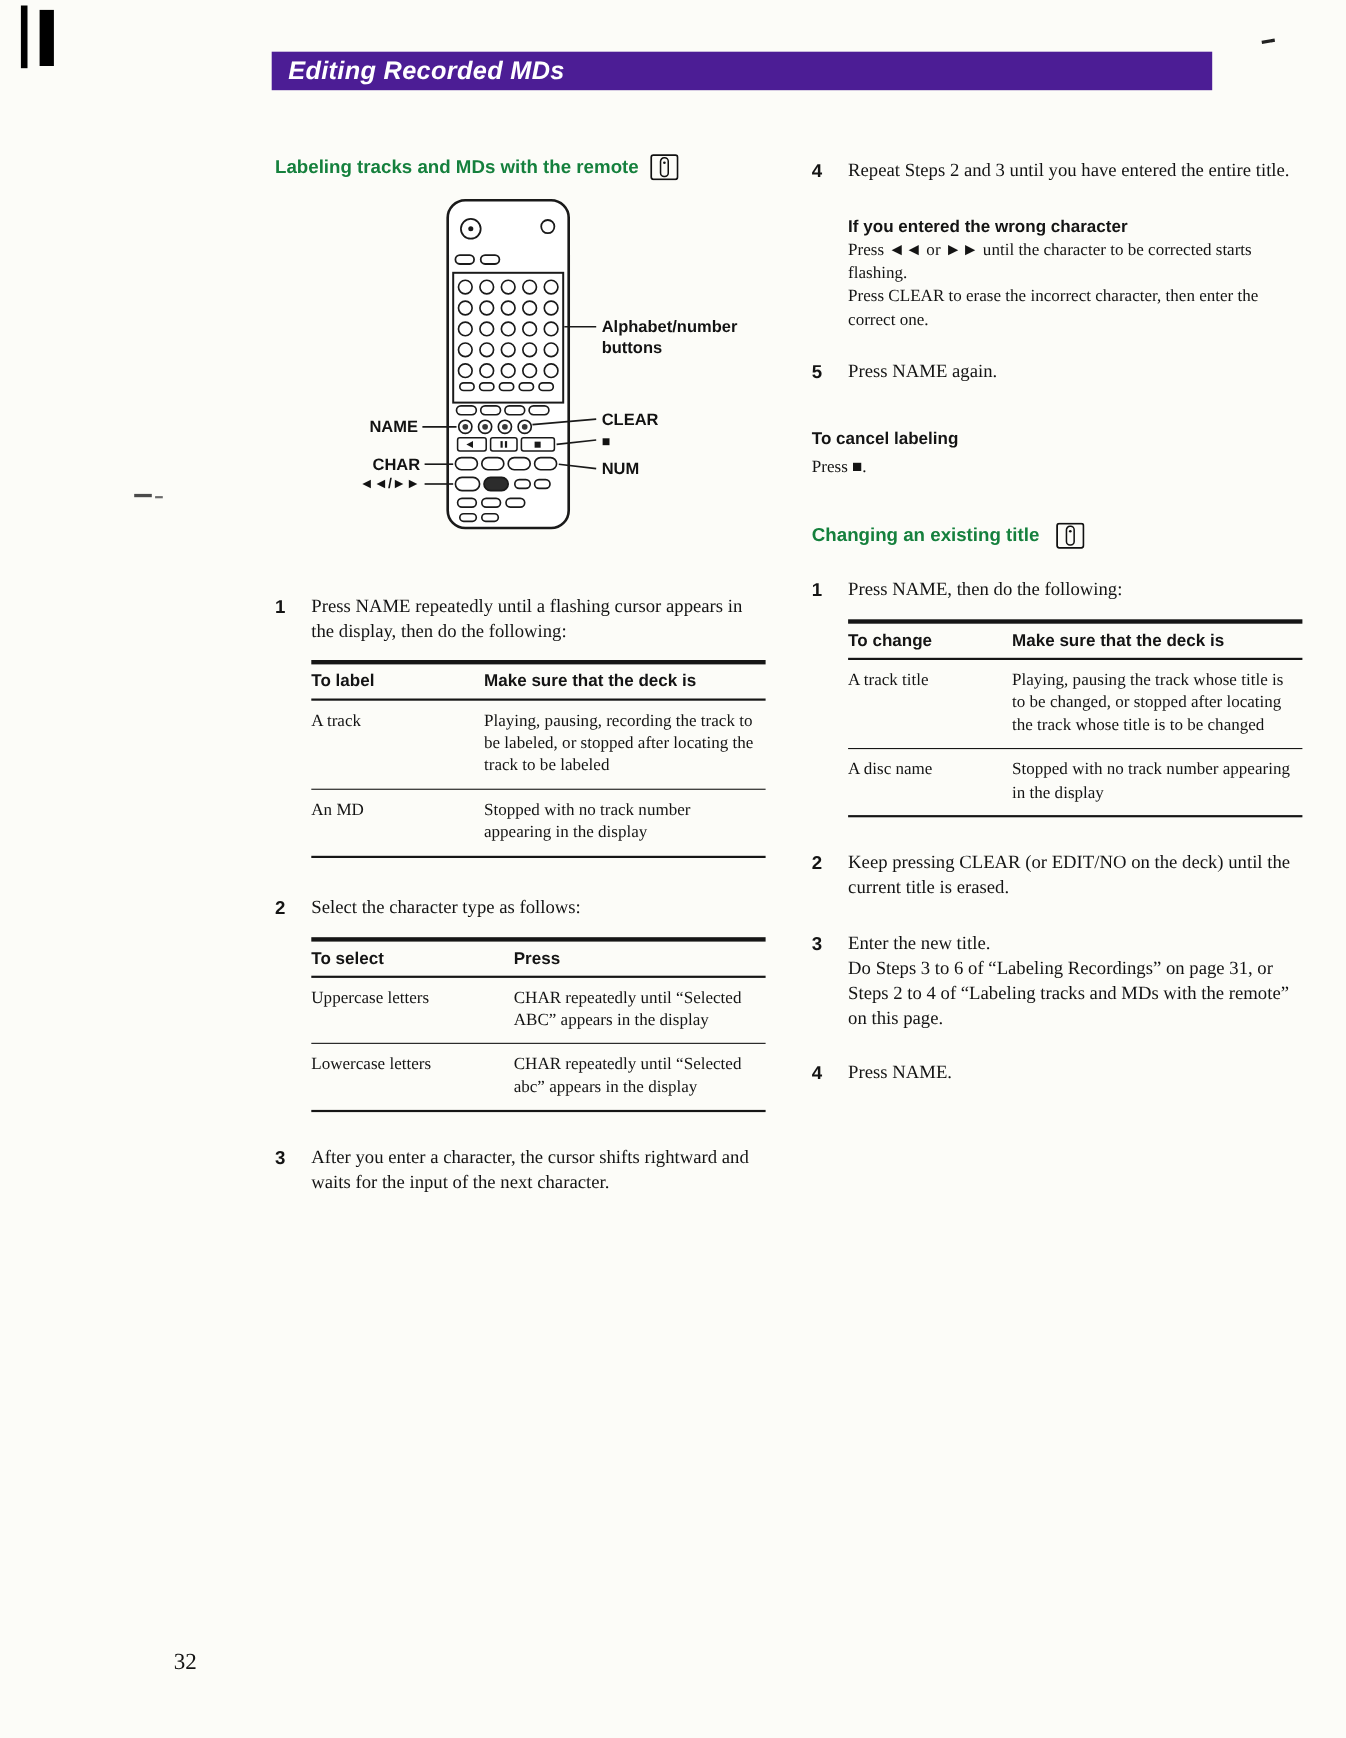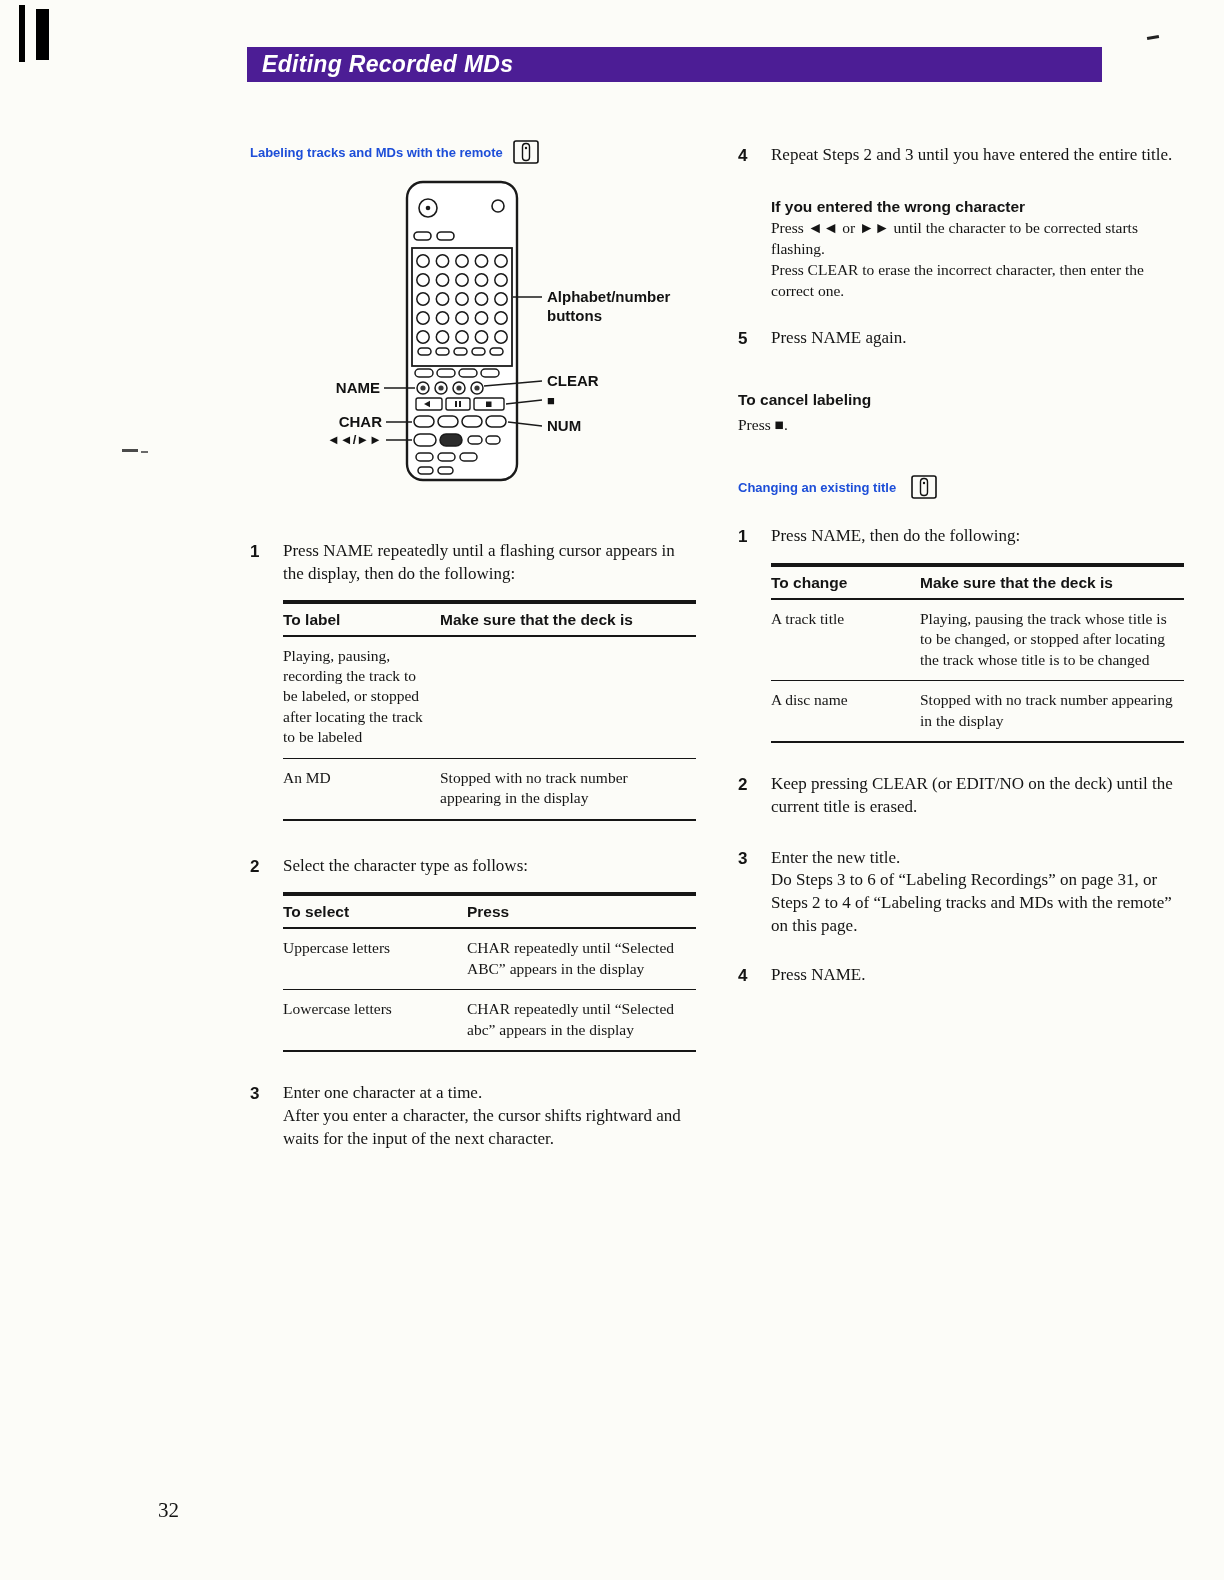--- a/index.html
+++ b/index.html
@@ -26,22 +26,22 @@
     font-family:"Liberation Sans",sans-serif;font-weight:bold;font-style:italic;
     color:#fff;font-size:23px;padding-left:15px;letter-spacing:.3px;
   }
 
   .col{position:absolute;top:140px;width:446px;}
   .col-left{left:250px;}
   .col-right{left:738px;}
 
   .sec-h{
     display:flex;align-items:center;gap:10px;margin:0;
-    font-family:"Liberation Sans",sans-serif;font-weight:bold;font-size:13px;
-    color:#1d4ed8;
+    font-family:"Liberation Sans",sans-serif;font-weight:bold;font-size:17px;
+    color:#15803d;
   }
   .icon-box{display:inline-flex;line-height:0;}
 
   .remote-wrap{margin-top:12px;line-height:0;}
 
   .step{display:flex;font-size:17px;line-height:1.34;}
   .step-n{
     font-family:"Liberation Sans",sans-serif;font-weight:bold;font-size:17px;
     width:33px;flex:0 0 33px;padding-top:1px;
   }
@@ -221,20 +221,21 @@
           <p>Press NAME repeatedly until a flashing cursor appears in the display, then do the following:</p>
         </div>
     </div>
 
     <div class="tbl t1 mt14">
       <div class="trow thead">
         <div>To label</div>
         <div>Make sure that the deck is</div>
       </div>
       <div class="trow tdata">
+        <div>A track</div>
         <div class="cell2">Playing, pausing, recording the track to be labeled, or stopped after locating the track to be labeled</div>
       </div>
       <div class="trow tdata">
         <div>An MD</div>
         <div class="cell2">Stopped with no track number appearing in the display</div>
       </div>
     </div>
 
     <div class="step mt34">
       <div class="step-n">2</div>
@@ -254,21 +255,20 @@
       </div>
       <div class="trow tdata">
         <div>Lowercase letters</div>
         <div class="cell2">CHAR repeatedly until “Selected abc” appears in the display</div>
       </div>
     </div>
 
     <div class="step mt30">
       <div class="step-n">3</div>
       <div class="step-b">
-        <p>Enter one character at a time.</p>
         <p>After you enter a character, the cursor shifts rightward and waits for the input of the next character.</p>
       </div>
     </div>
 
   </div>
 
   <div class="col col-right">
 
     <div class="step mt4">
       <div class="step-n">4</div>

